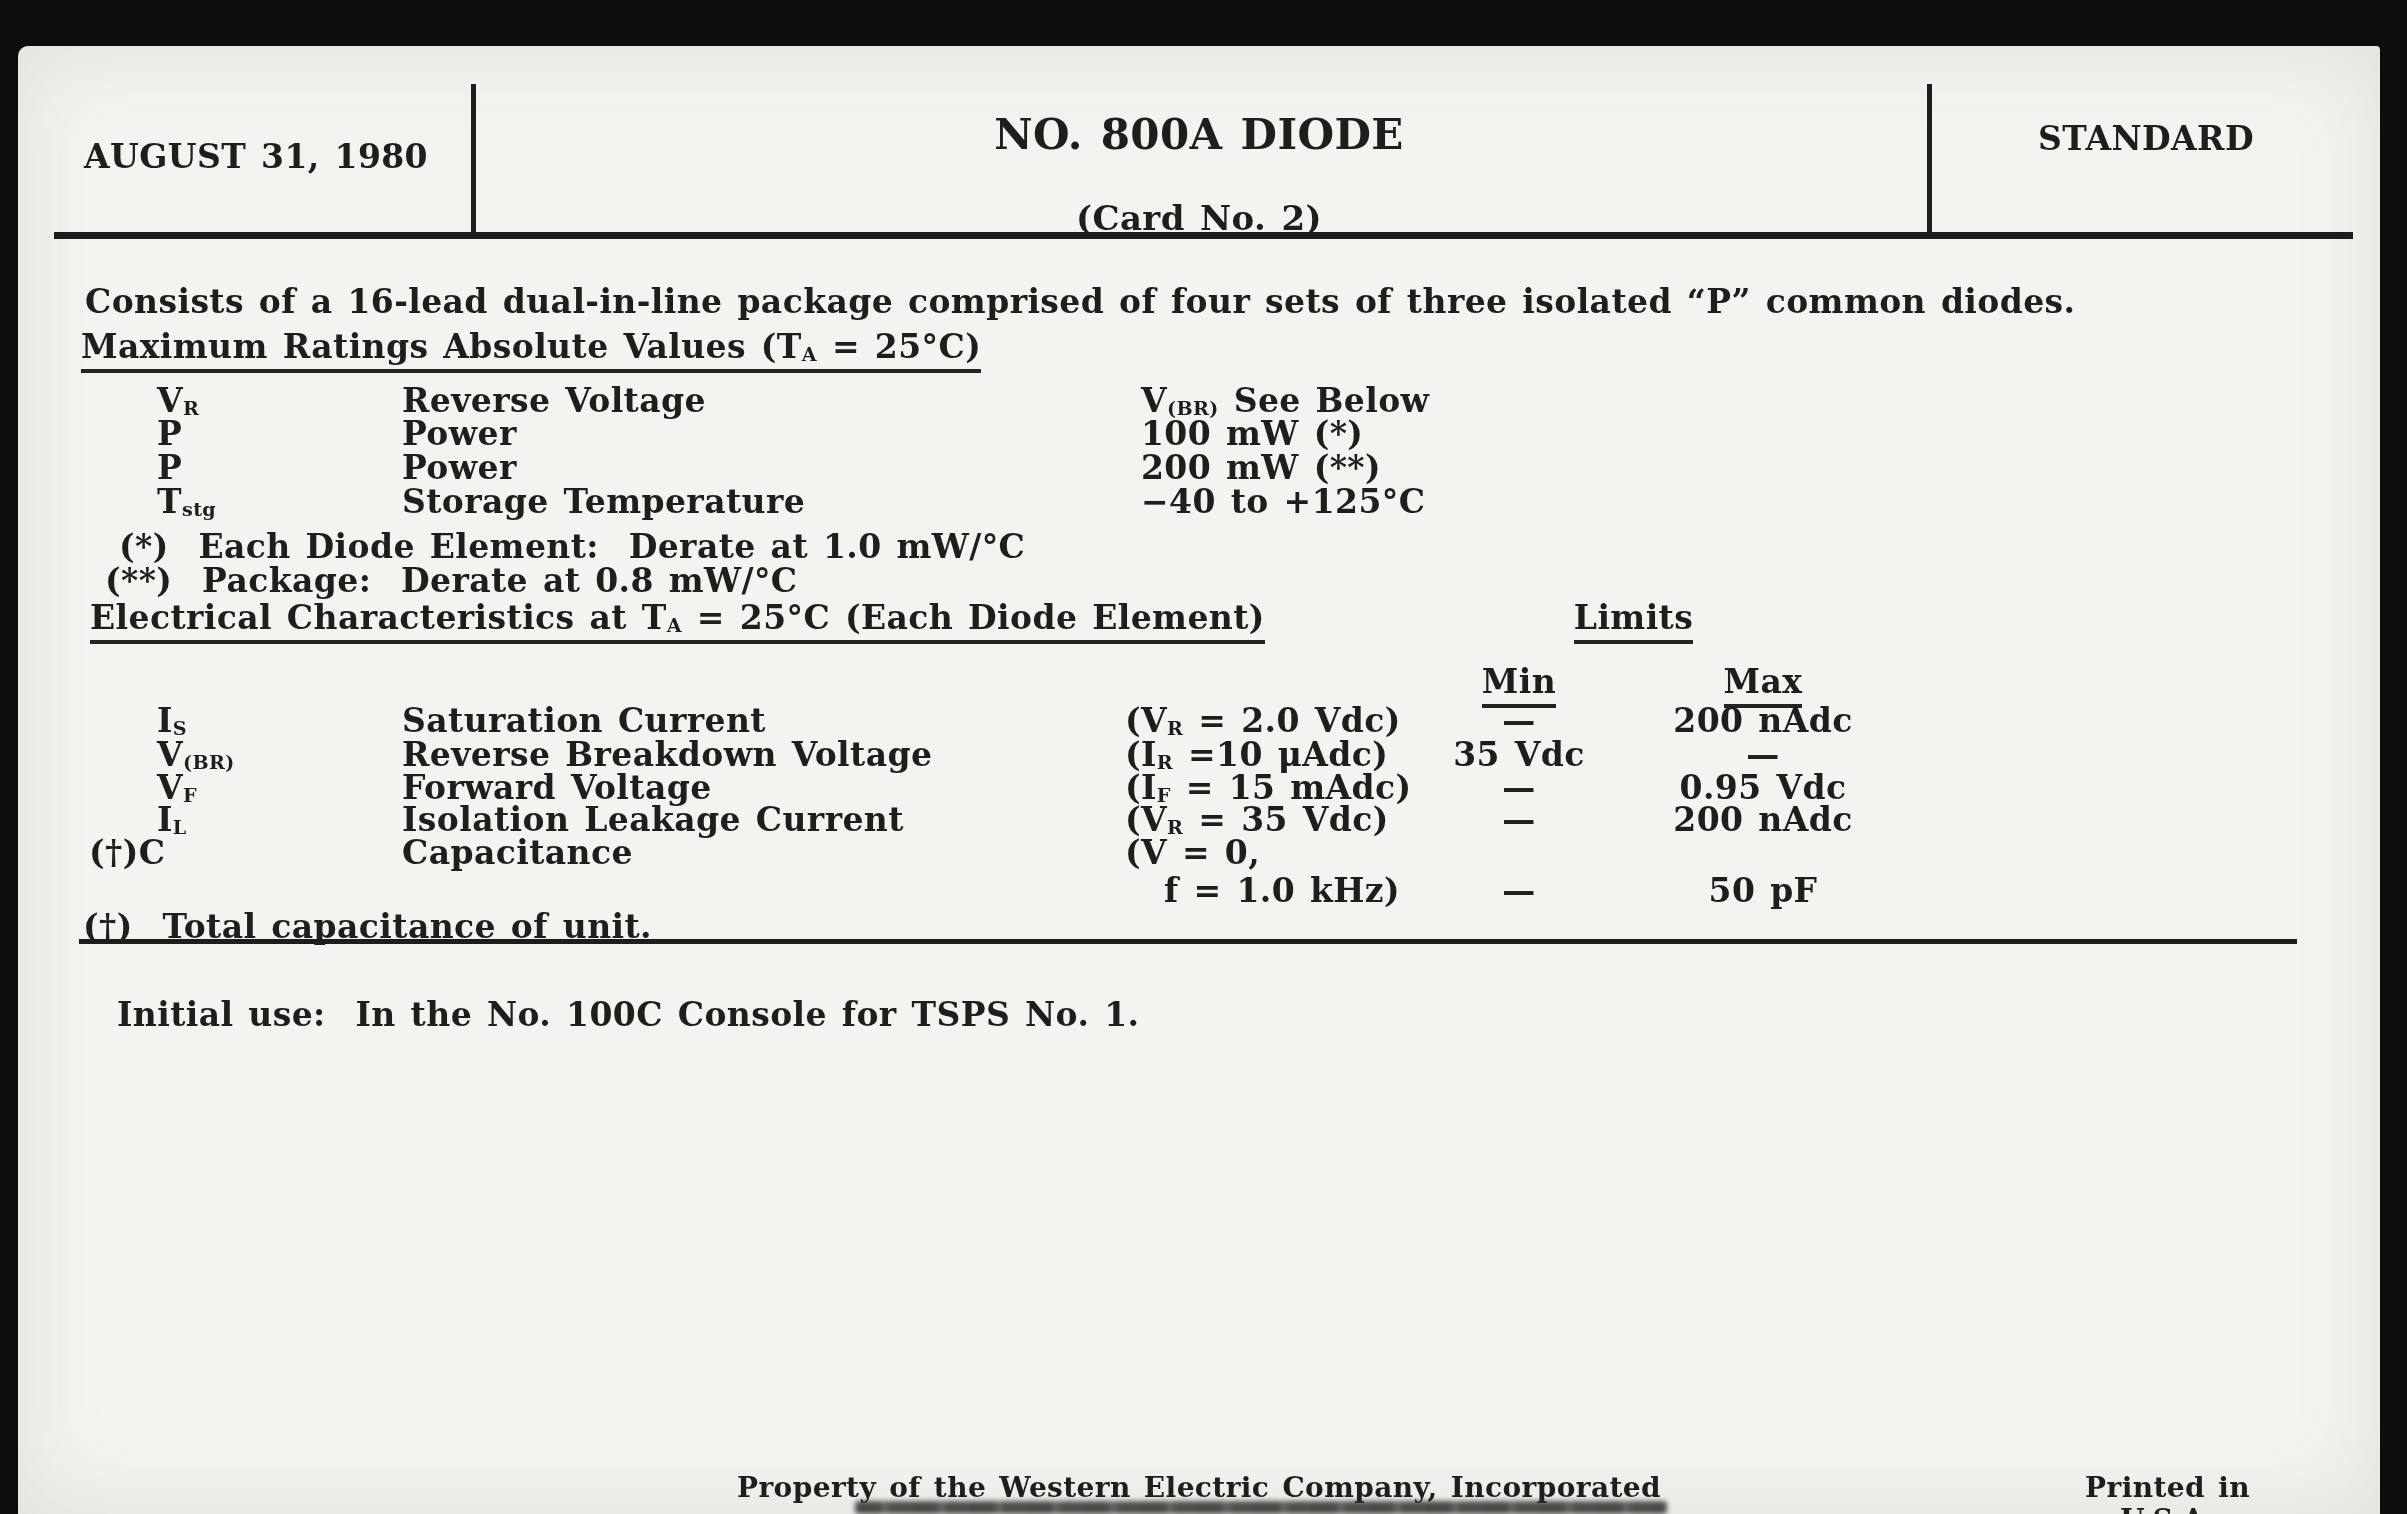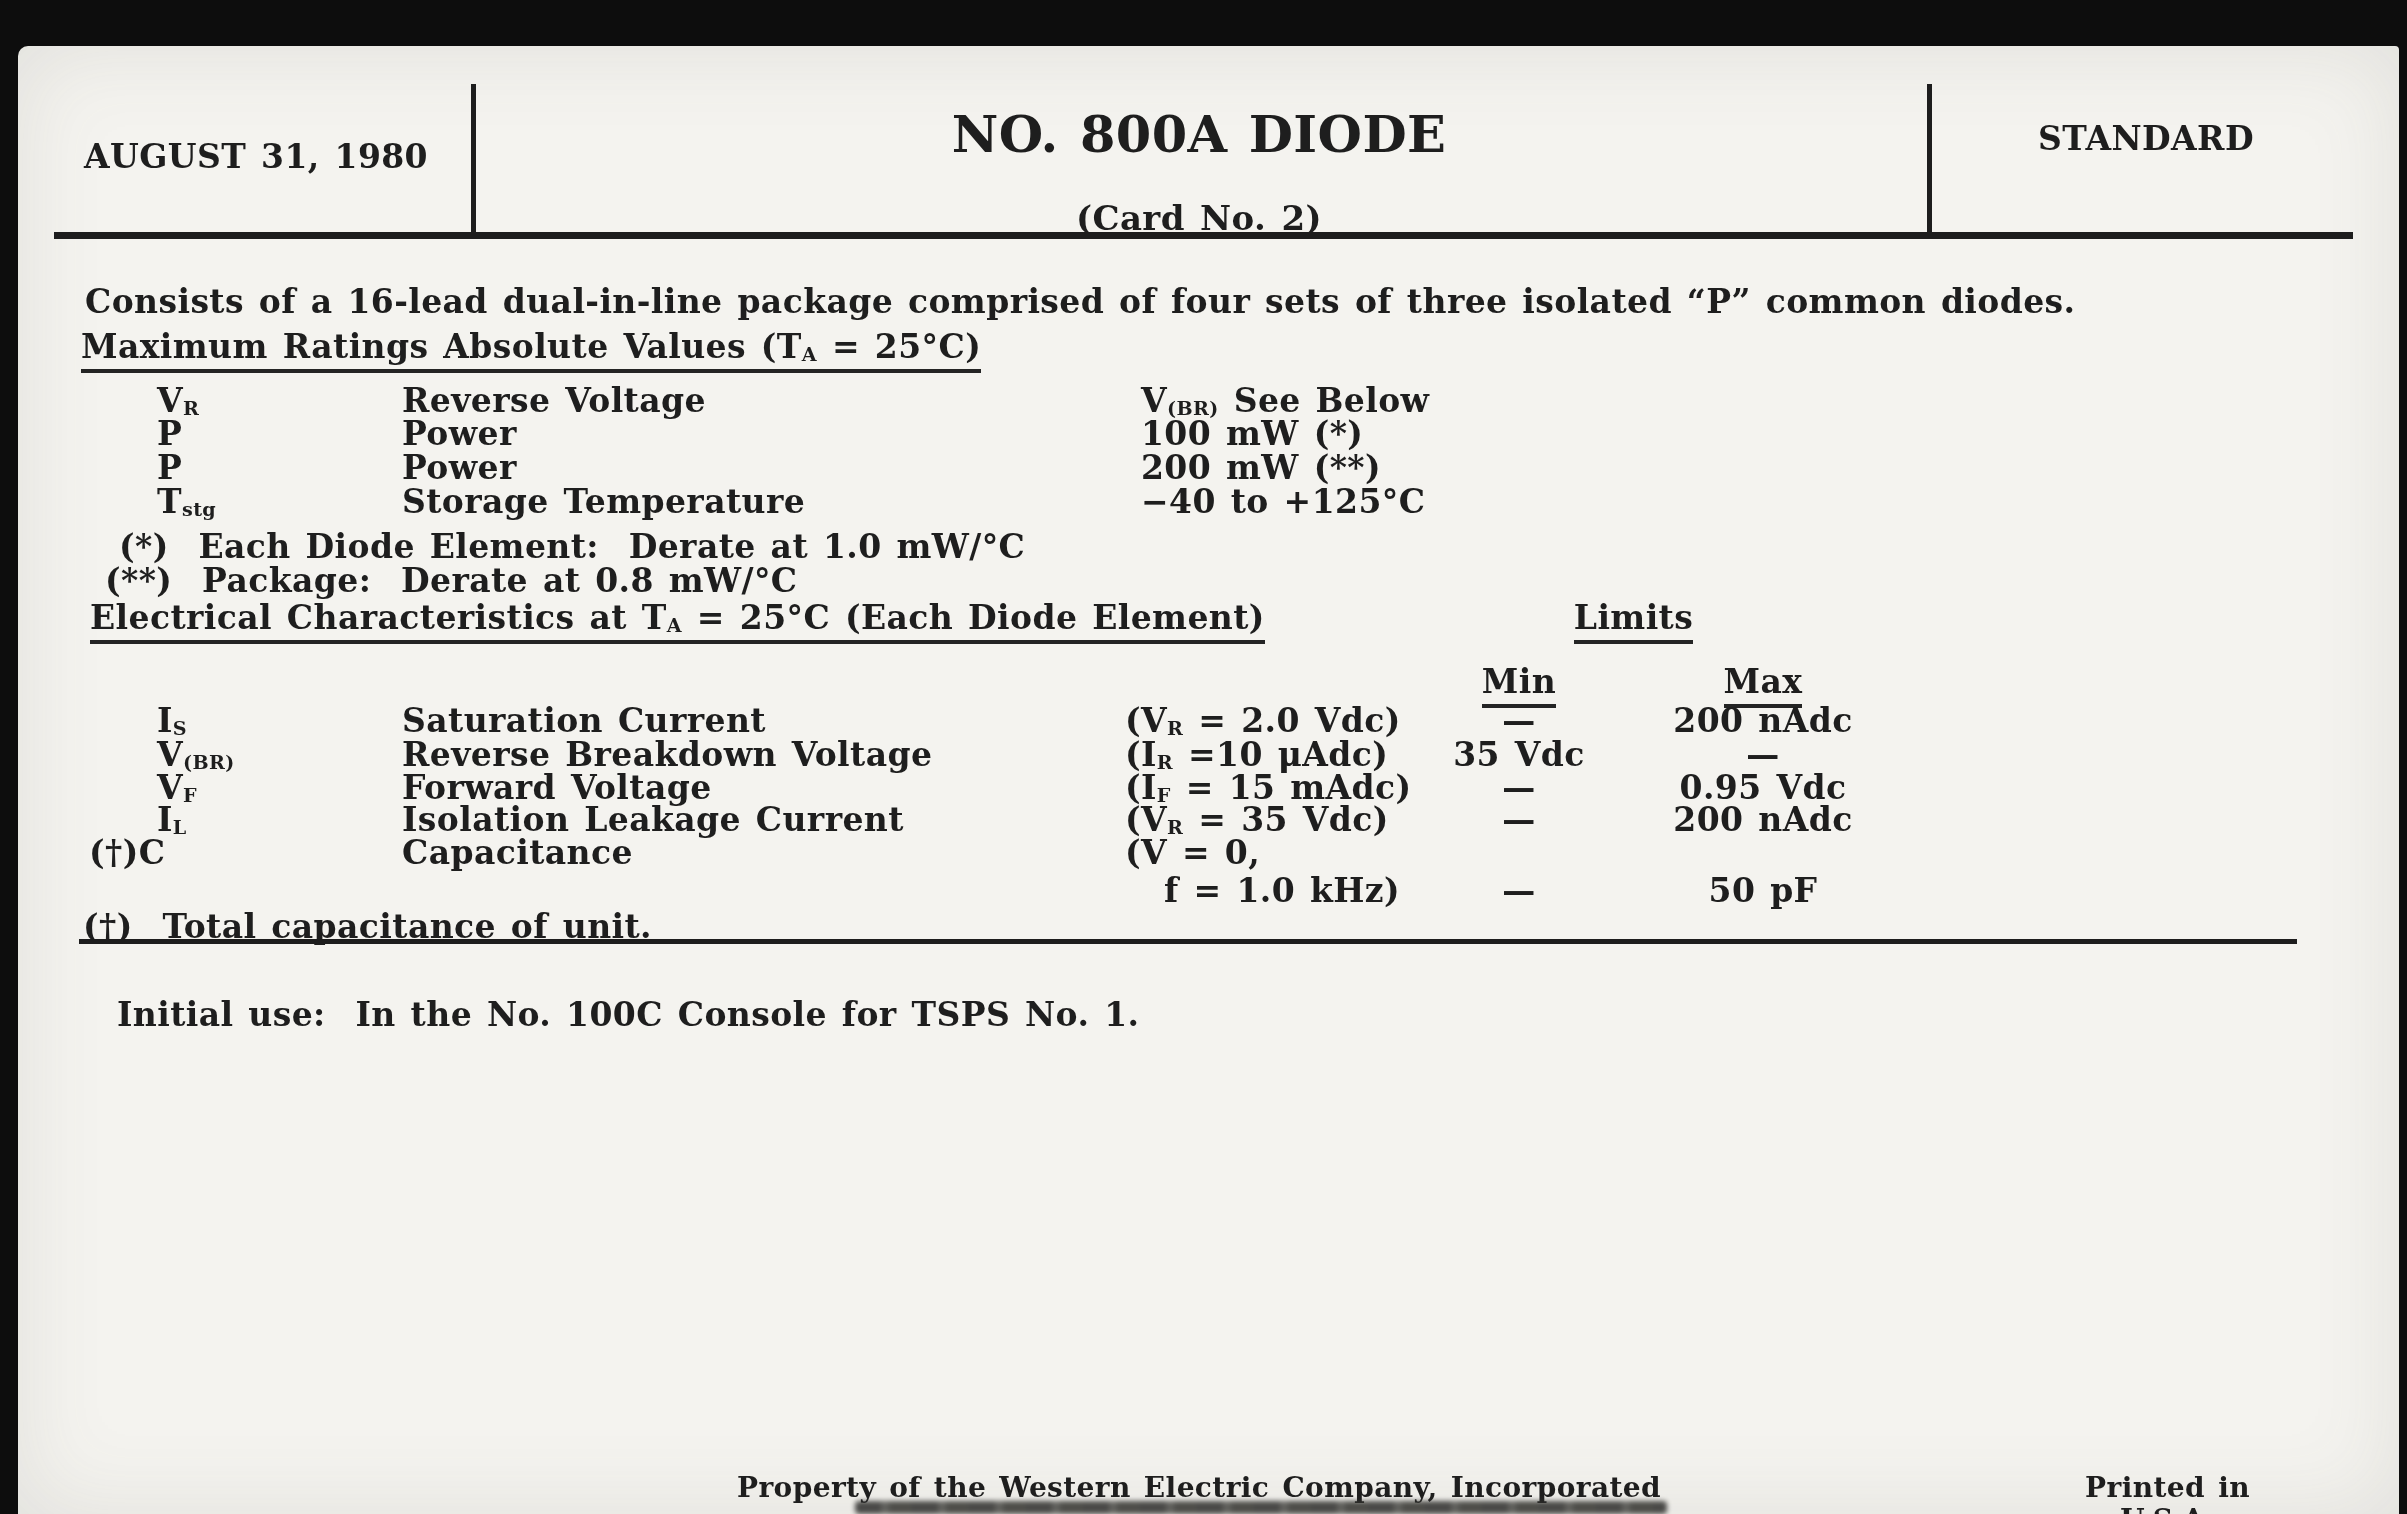--- a/index.html
+++ b/index.html
@@ -12,26 +12,25 @@
     font-weight:bold;
     color:#1e1e1e;
   }
   .card{
     position:absolute;
     left:18px;top:46px;
     width:2362px;height:1469px;
     background:#f4f3ef;
     border-radius:10px 4px 0 0;
     box-shadow:inset 0 0 89px rgba(90,90,85,.12);
-    padding-left:19px;
   }
   .abs{position:absolute;}
   .t{white-space:pre;}
   .center{text-align:center;}
-  .fs-title{font-size:51px;line-height:55px;letter-spacing:1px;}
+  .fs-title{font-size:42px;line-height:55px;letter-spacing:1px;}
   .fs-sub{font-size:34px;line-height:40px;}
   .fs-body{font-size:33px;line-height:36px;}
   .fs-foot{font-size:28px;line-height:32px;}
   sub{font-size:0.58em;vertical-align:-0.18em;line-height:0;}
   .ul{display:inline-block;border-bottom:4px solid #242424;padding-bottom:4px;}
   .rule{background:#1d1d1d;}
   .vline{background:#1d1d1d;}
   .row{position:absolute;left:0;right:0;height:38px;font-size:33px;line-height:36px;}
   .row .sym{position:absolute;left:139px;}
   .row .desc{position:absolute;left:384px;}

